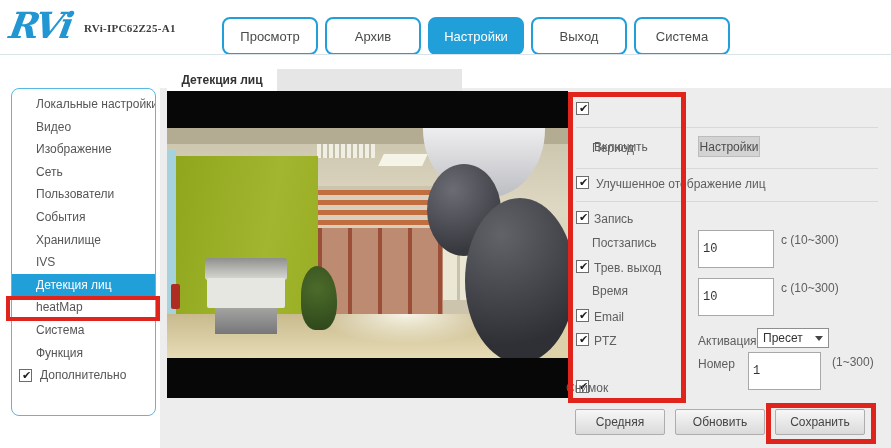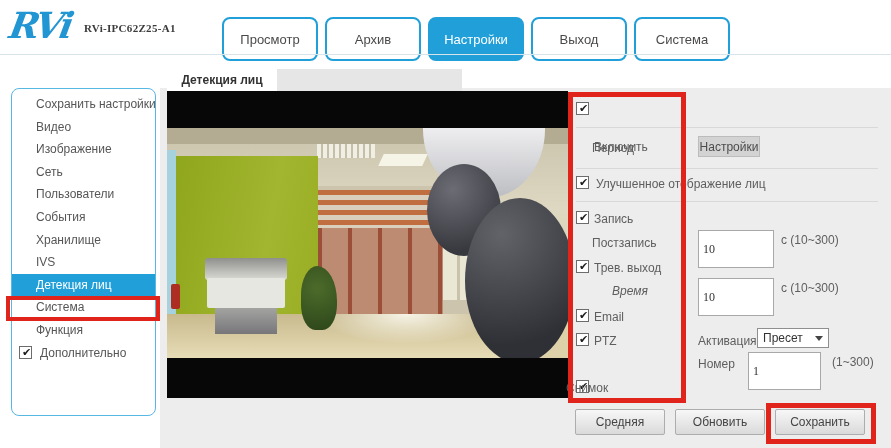--- a/index.html
+++ b/index.html
@@ -7,21 +7,21 @@
        font-family:"Liberation Sans",sans-serif;-webkit-font-smoothing:antialiased;}
   .abs{position:absolute;}
 
   
   .logo{left:10px;top:4px;font-family:"DejaVu Serif",serif;font-style:italic;font-weight:bold;
         font-size:36px;color:#2196d3;transform:skewX(-10deg);letter-spacing:-3px;}
   .model{left:84px;top:22px;font-family:"Liberation Serif",serif;font-weight:bold;
          font-size:11px;color:#3b3b3b;letter-spacing:.3px;}
   .header-line{left:0;top:54px;width:891px;height:1px;background:#d9e4ea;}
   .nav{left:222px;top:17px;display:flex;gap:7px;}
-  .nav-btn{width:96px;height:44px;border:2px solid #219fd9;border-radius:8px;background:#fff;
+  .nav-btn{width:96px;height:38px;border:2px solid #219fd9;border-radius:8px;background:#fff;
            color:#4a4a4a;font-size:13px;display:flex;align-items:center;justify-content:center;
            box-sizing:border-box;cursor:pointer;}
   .nav-btn.active{background:#219fd9;color:#fff;}
 
   
   .sidebar{left:11px;top:88px;width:145px;height:328px;border:1px solid #57b8e3;border-radius:8px;
            background:#fff;box-sizing:border-box;padding-top:4px;overflow:hidden;}
   .side-item{height:22.6px;line-height:22.6px;padding-left:24px;font-size:12px;color:#565656;
              white-space:nowrap;cursor:pointer;}
   .side-item.selected{background:#219fd9;color:#fff;}
@@ -75,21 +75,21 @@
         background:radial-gradient(circle at 33% 22%,#626369,#2f3035 75%);}
 
   
   .lbl{font-size:12px;color:#5e5e5e;white-space:nowrap;}
   .cbx{width:13px;height:13px;box-sizing:border-box;background:#fff;border:1px solid #6c6c6c;
        position:absolute;cursor:pointer;}
   .divider{height:1px;background:#d8d8d8;width:302px;left:576px;}
   .gray-btn{background:#d3d3d3;border:1px solid #bcbcbc;font-size:12px;color:#4c4c4c;
        display:flex;align-items:center;justify-content:center;box-sizing:border-box;cursor:pointer;}
   .inp{box-sizing:border-box;border:1px solid #a8a8a8;background:#fff;font-size:12px;color:#333;
-       padding:18px 4px;font-family:Liberation Serif, serif;}
+       padding:18px 4px;font-family:Liberation Mono, monospace;}
   .select{box-sizing:border-box;border:1px solid #8f8f8f;background:#fff;font-size:12px;color:#333;
        display:flex;align-items:center;padding:0 5px;justify-content:space-between;cursor:pointer;}
   .chev{width:0;height:0;border-left:4px solid transparent;border-right:4px solid transparent;
        border-top:5px solid #444;}
   .foot-btn{height:26px;width:90px;border:1px solid #adadad;border-radius:2px;font-size:12px;color:#444;
        background:linear-gradient(#f7f7f7,#dadada);display:flex;align-items:center;justify-content:center;
        box-sizing:border-box;cursor:pointer;}
 
   
   .red-box{border:4px solid #e0241b;box-sizing:border-box;pointer-events:none;}
@@ -108,29 +108,30 @@
   <div class="nav-btn">Архив</div>
   <div class="nav-btn active">Настройки</div>
   <div class="nav-btn">Выход</div>
   <div class="nav-btn">Система</div>
 </div>
 <div class="abs header-line"></div>
 
 <div class="abs main-bg"></div>
 
 <div class="abs sidebar">
-  <div class="side-item">Сохранить настройки</div>
+  <div class="side-item">Локальные настройки</div>
   <div class="side-item">Видео</div>
   <div class="side-item">Изображение</div>
   <div class="side-item">Сеть</div>
   <div class="side-item">Пользователи</div>
   <div class="side-item">События</div>
   <div class="side-item">Хранилище</div>
   <div class="side-item">IVS</div>
   <div class="side-item selected">Детекция лиц</div>
+  <div class="side-item">heatMap</div>
   <div class="side-item">Система</div>
   <div class="side-item">Функция</div>
   <div class="side-item with-cbx">
     <span class="side-cbx checkedbox"></span>
     <span>Дополнительно</span>
   </div>
 </div>
 
 <div class="abs tab-strip">
   <div class="tab-active">Детекция лиц</div>
@@ -176,21 +177,21 @@
 <span class="cbx checkedbox" style="left:576px;top:211px;"></span>
 <span class="abs lbl" style="left:594px;top:212px;">Запись</span>
 
 <span class="abs lbl" style="left:592px;top:236px;">Постзапись</span>
 <input class="abs inp" style="left: 698px; top: 230px; width: 76px; height: 19px;" value="10">
 <span class="abs lbl" style="left:781px;top:233px;">с (10~300)</span>
 
 <span class="cbx checkedbox" style="left:576px;top:260px;"></span>
 <span class="abs lbl" style="left:594px;top:261px;">Трев. выход</span>
 
-<span class="abs lbl" style="left:612px;top:284px;font-style:italic;">Время</span>
+<span class="abs lbl" style="left:592px;top:284px;">Время</span>
 <input class="abs inp" style="left: 698px; top: 278px; width: 76px; height: 19px;" value="10">
 <span class="abs lbl" style="left:781px;top:281px;">с (10~300)</span>
 
 <span class="cbx checkedbox" style="left:576px;top:309px;"></span>
 <span class="abs lbl" style="left:594px;top:310px;">Email</span>
 
 <span class="cbx checkedbox" style="left:576px;top:333px;"></span>
 <span class="abs lbl" style="left:594px;top:334px;">PTZ</span>
 <span class="abs lbl" style="left:698px;top:334px;">Активация</span>
 <div class="abs select" style="left:757px;top:328px;width:72px;height:20px;">

